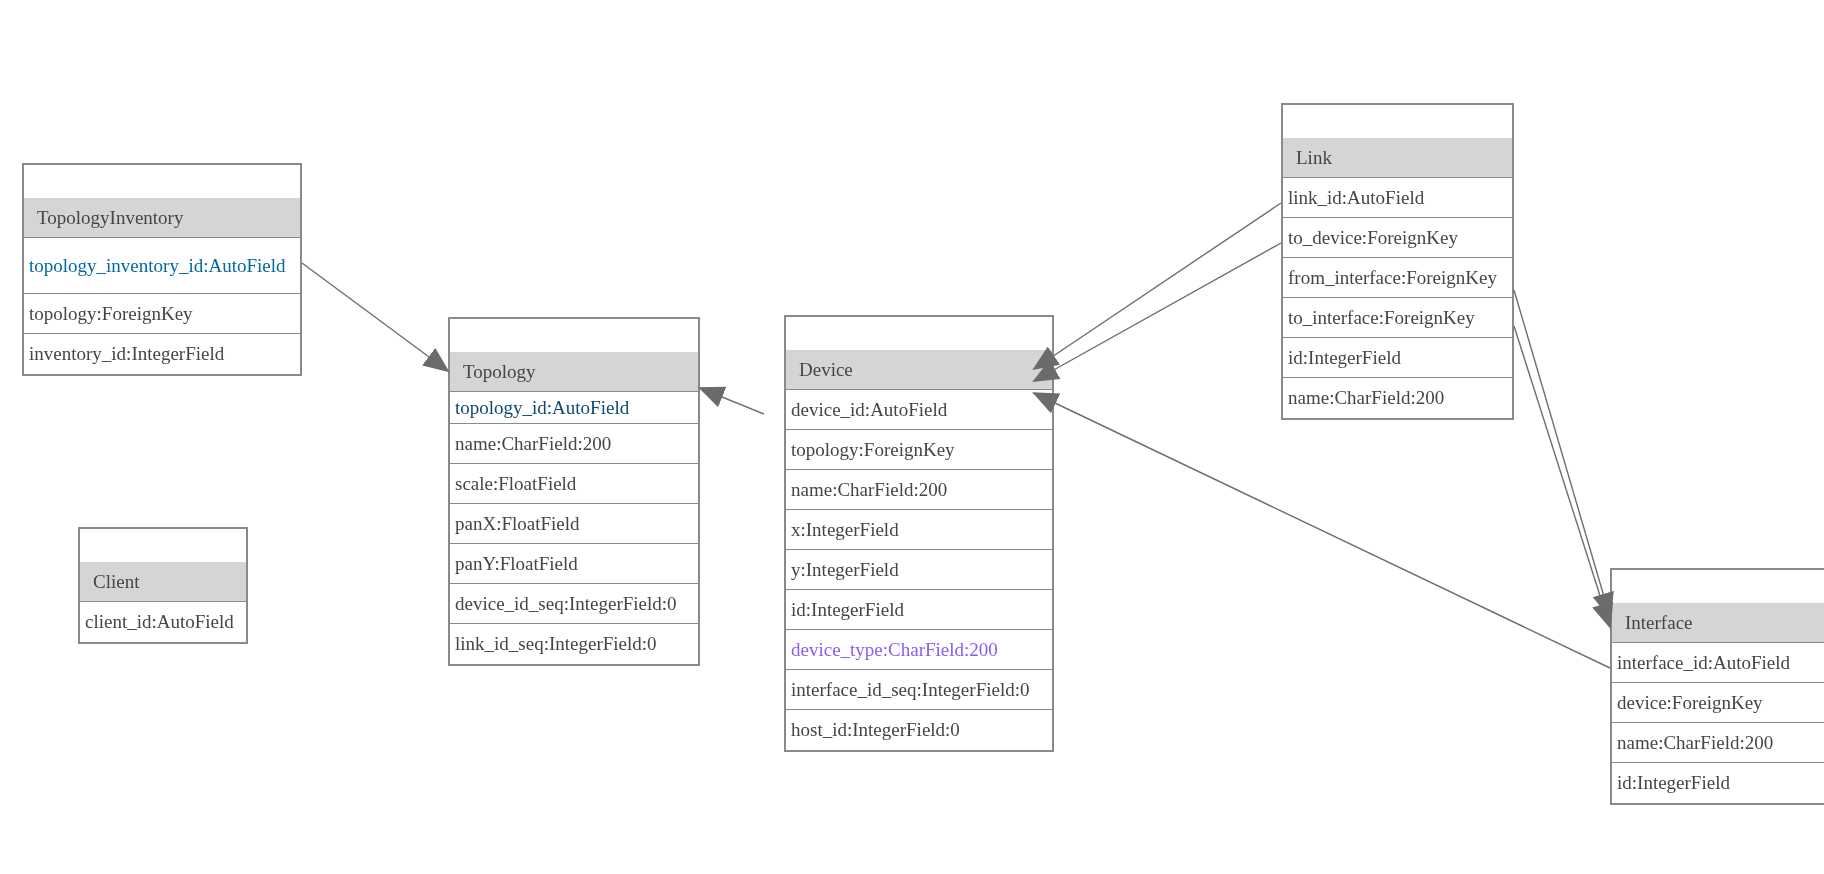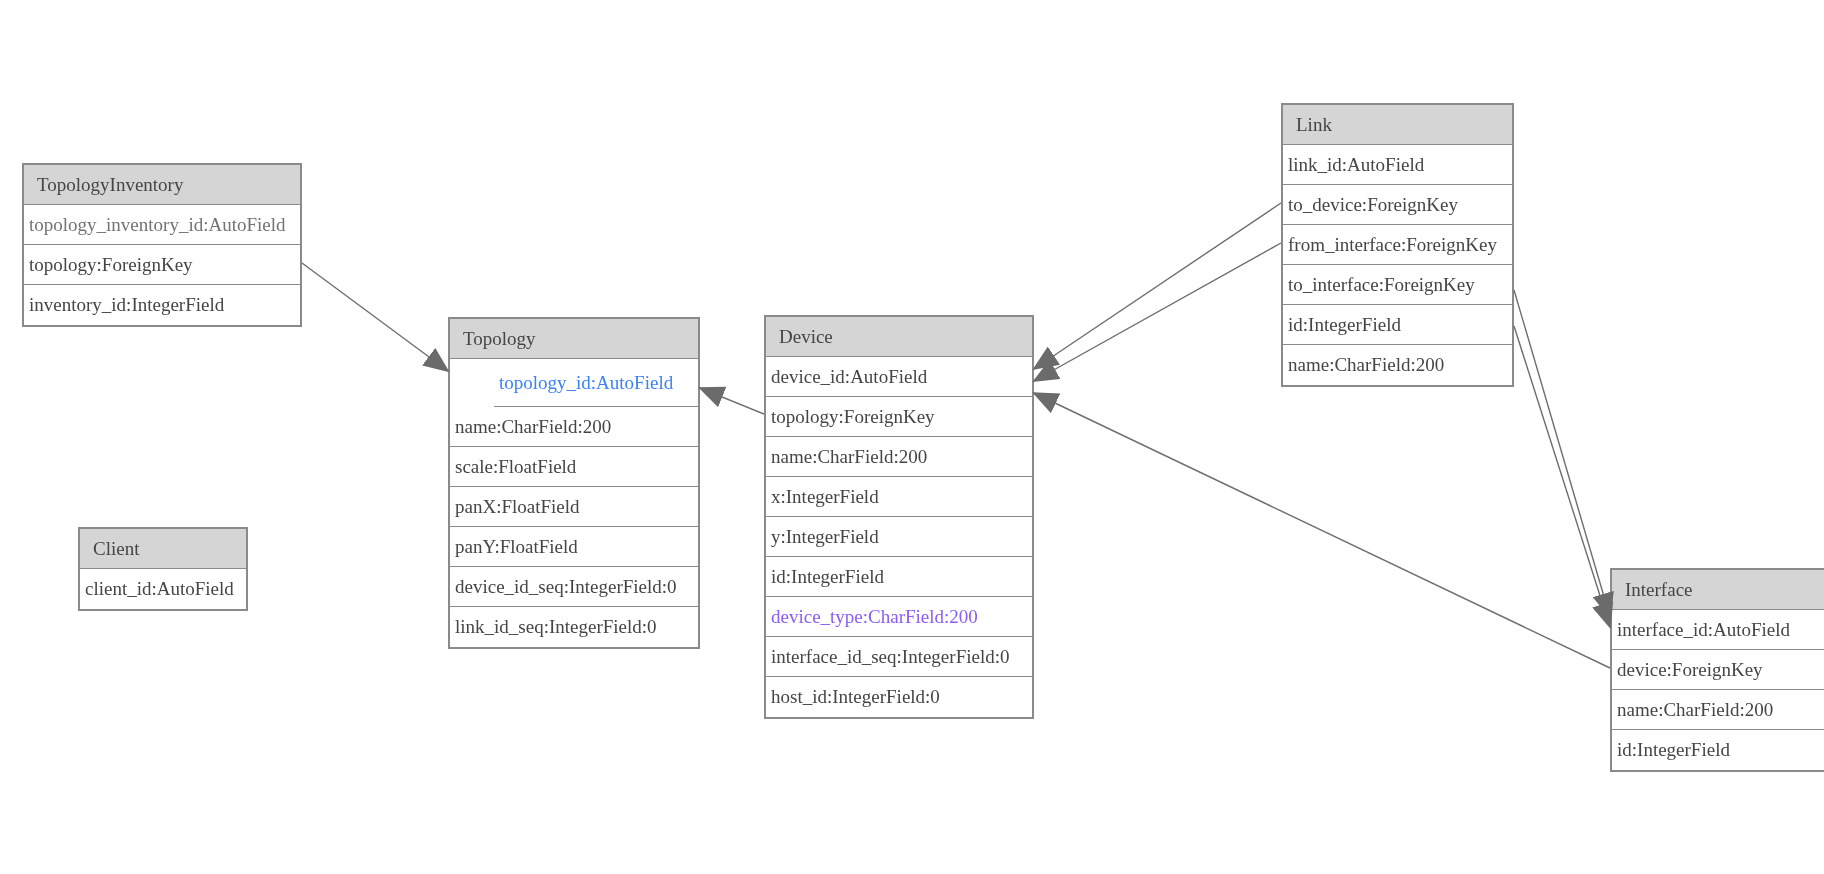--- a/index.html
+++ b/index.html
@@ -26,20 +26,21 @@
     height: 40px;
     display: flex;
     align-items: center;
     padding-left: 13px;
     background: #d5d5d5;
     border-bottom: 1px solid #8a8a8a;
     font-size: 19px;
     color: #454545;
     white-space: nowrap;
     overflow: hidden;
+    margin-top: 33px;
   }
   .er-row {
     box-sizing: border-box;
     height: 40px;
     display: flex;
     align-items: center;
     padding-left: 5px;
     border-bottom: 1px solid #8a8a8a;
     font-size: 19px;
     color: #454545;
@@ -59,39 +60,39 @@
     pointer-events: none;
     z-index: 5;
   }
 </style>
 </head>
 <body>
 
 <div class="canvas" id="canvas" style="background: rgb(255, 255, 255);">
     <div class="er-table" style="left: 22px; top: 163px; width: 280px; border-color: rgb(138, 138, 138);">
       <div class="er-header" style="height: 40px; background: rgb(213, 213, 213); border-bottom-color: rgb(138, 138, 138); color: rgb(69, 69, 69);">TopologyInventory</div>
-      <div class="er-row" style="height: 40px; border-bottom-color: rgb(138, 138, 138); color: #737373; text-align: right;">topology_inventory_id:AutoField</div>
+      <div class="er-row" style="height: 56px; border-bottom-color: rgb(138, 138, 138); color: #0369a1; text-align: right;">topology_inventory_id:AutoField</div>
       <div class="er-row" style="height: 40px; border-bottom-color: rgb(138, 138, 138); color: rgb(69, 69, 69);">topology:ForeignKey</div>
       <div class="er-row" style="height: 40px; border-bottom-color: rgb(138, 138, 138); color: rgb(69, 69, 69);">inventory_id:IntegerField</div>
     </div>
     <div class="er-table" style="left: 448px; top: 317px; width: 252px; border-color: rgb(138, 138, 138);">
       <div class="er-header" style="height: 40px; background: rgb(213, 213, 213); border-bottom-color: rgb(138, 138, 138); color: rgb(69, 69, 69);">Topology</div>
-      <div class="er-row" style="height: 48px; border-bottom-color: rgb(138, 138, 138); color: #3b82f6; margin-left: 44px;">topology_id:AutoField</div>
+      <div class="er-row" style="height: 32px; border-bottom-color: rgb(138, 138, 138); color: #0c4a6e;">topology_id:AutoField</div>
       <div class="er-row" style="height: 40px; border-bottom-color: rgb(138, 138, 138); color: rgb(69, 69, 69);">name:CharField:200</div>
       <div class="er-row" style="height: 40px; border-bottom-color: rgb(138, 138, 138); color: rgb(69, 69, 69);">scale:FloatField</div>
       <div class="er-row" style="height: 40px; border-bottom-color: rgb(138, 138, 138); color: rgb(69, 69, 69);">panX:FloatField</div>
       <div class="er-row" style="height: 40px; border-bottom-color: rgb(138, 138, 138); color: rgb(69, 69, 69);">panY:FloatField</div>
       <div class="er-row" style="height: 40px; border-bottom-color: rgb(138, 138, 138); color: rgb(69, 69, 69);">device_id_seq:IntegerField:0</div>
       <div class="er-row" style="height: 40px; border-bottom-color: rgb(138, 138, 138); color: rgb(69, 69, 69);">link_id_seq:IntegerField:0</div>
     </div>
     <div class="er-table" style="left: 78px; top: 527px; width: 170px; border-color: rgb(138, 138, 138);">
       <div class="er-header" style="height: 40px; background: rgb(213, 213, 213); border-bottom-color: rgb(138, 138, 138); color: rgb(69, 69, 69);">Client</div>
       <div class="er-row" style="height: 40px; border-bottom-color: rgb(138, 138, 138); color: rgb(69, 69, 69);">client_id:AutoField</div>
     </div>
-    <div class="er-table" style="left: 764px; top: 315px; width: 270px; border-color: rgb(138, 138, 138);">
+    <div class="er-table" style="left: 784px; top: 315px; width: 270px; border-color: rgb(138, 138, 138);">
       <div class="er-header" style="height: 40px; background: rgb(213, 213, 213); border-bottom-color: rgb(138, 138, 138); color: rgb(69, 69, 69);">Device</div>
       <div class="er-row" style="height: 40px; border-bottom-color: rgb(138, 138, 138); color: rgb(69, 69, 69);">device_id:AutoField</div>
       <div class="er-row" style="height: 40px; border-bottom-color: rgb(138, 138, 138); color: rgb(69, 69, 69);">topology:ForeignKey</div>
       <div class="er-row" style="height: 40px; border-bottom-color: rgb(138, 138, 138); color: rgb(69, 69, 69);">name:CharField:200</div>
       <div class="er-row" style="height: 40px; border-bottom-color: rgb(138, 138, 138); color: rgb(69, 69, 69);">x:IntegerField</div>
       <div class="er-row" style="height: 40px; border-bottom-color: rgb(138, 138, 138); color: rgb(69, 69, 69);">y:IntegerField</div>
       <div class="er-row" style="height: 40px; border-bottom-color: rgb(138, 138, 138); color: rgb(69, 69, 69);">id:IntegerField</div>
       <div class="er-row" style="height: 40px; border-bottom-color: rgb(138, 138, 138); color: #8b5cf6;">device_type:CharField:200</div>
       <div class="er-row" style="height: 40px; border-bottom-color: rgb(138, 138, 138); color: rgb(69, 69, 69);">interface_id_seq:IntegerField:0</div>
       <div class="er-row" style="height: 40px; border-bottom-color: rgb(138, 138, 138); color: rgb(69, 69, 69);">host_id:IntegerField:0</div>

